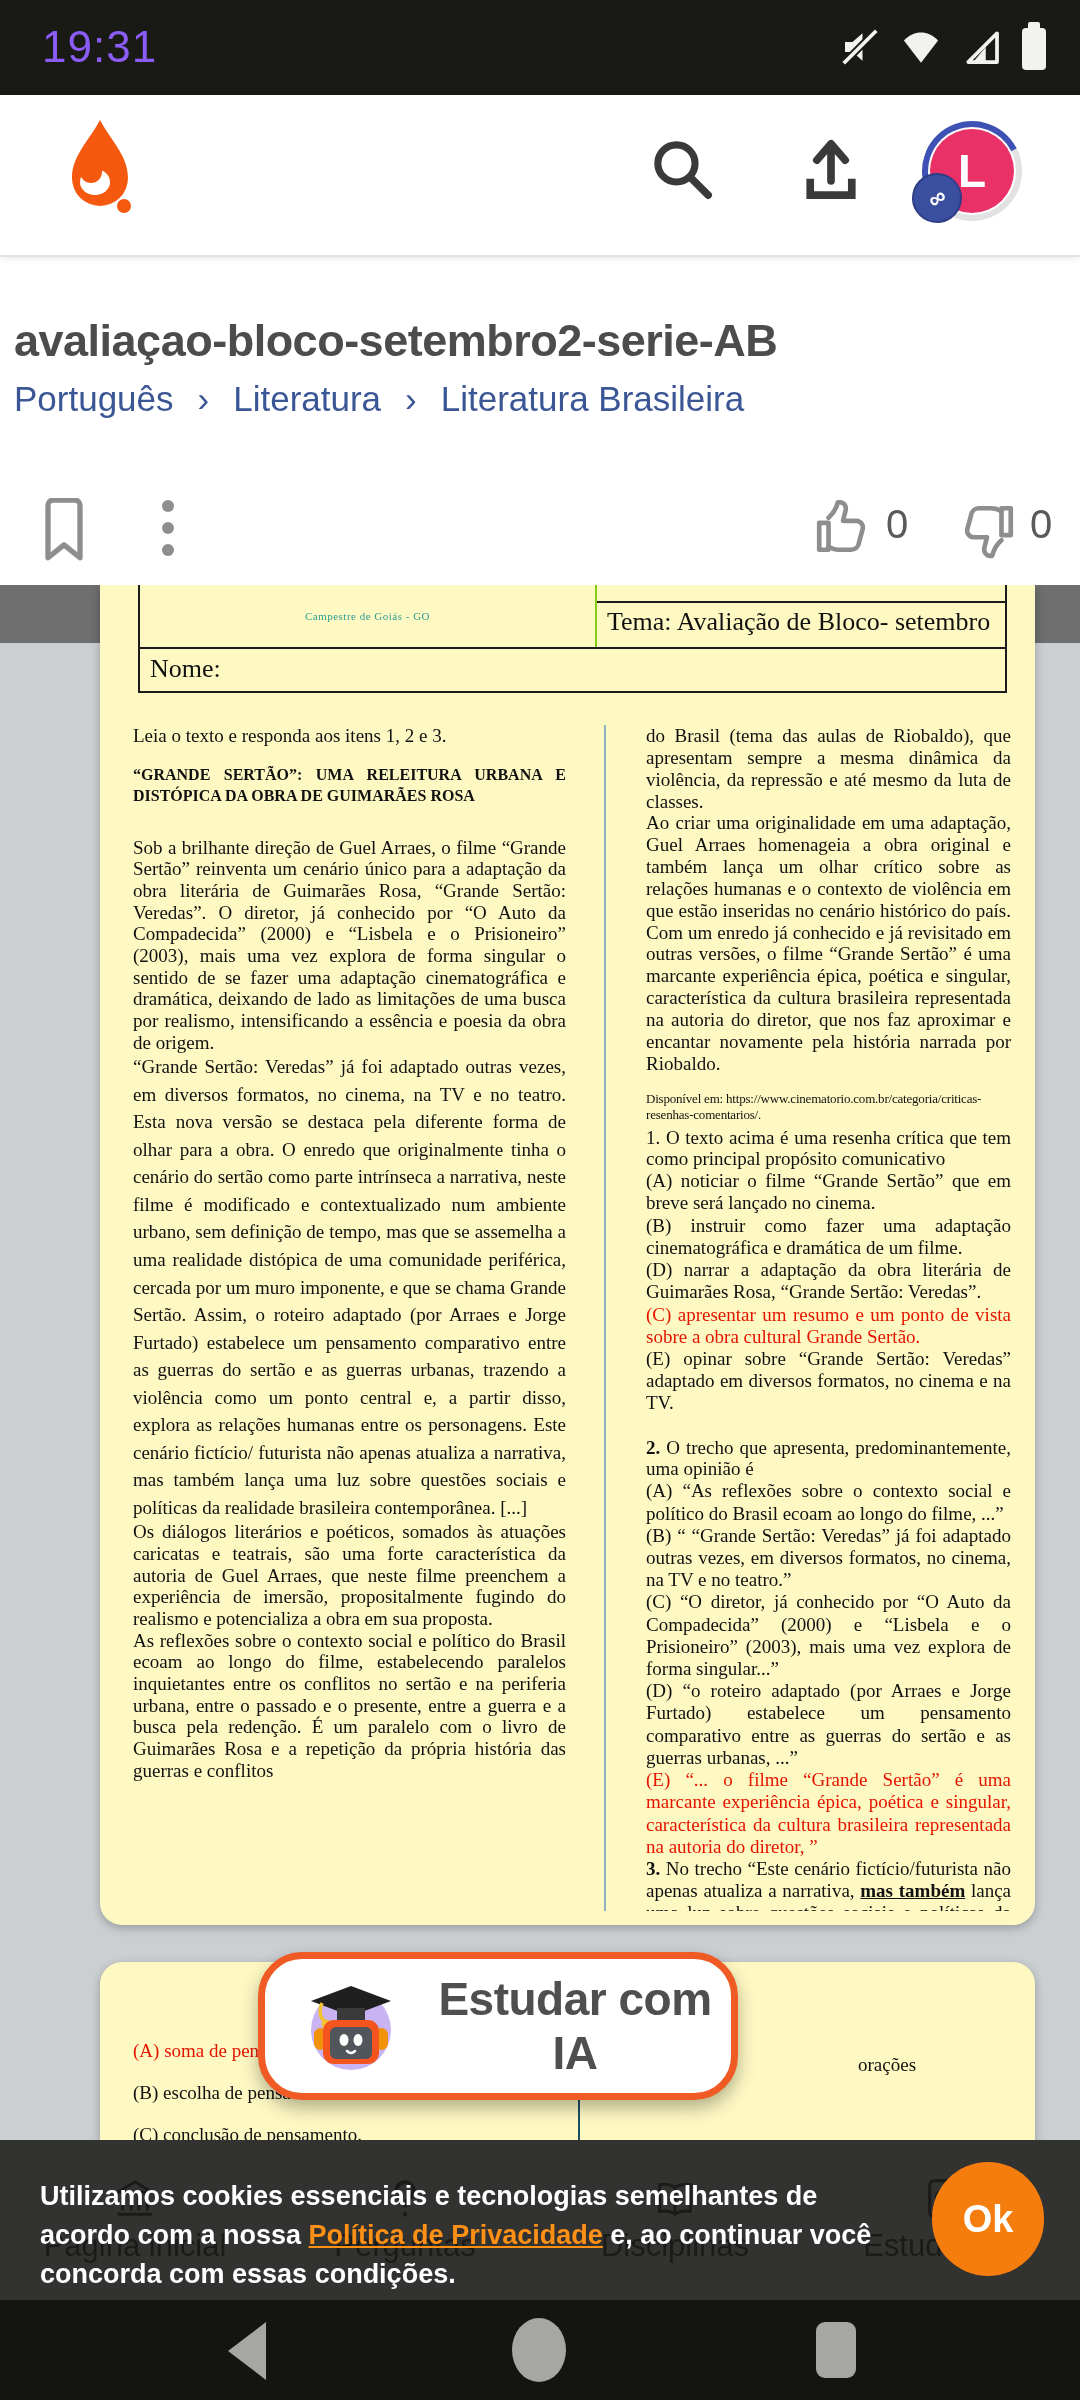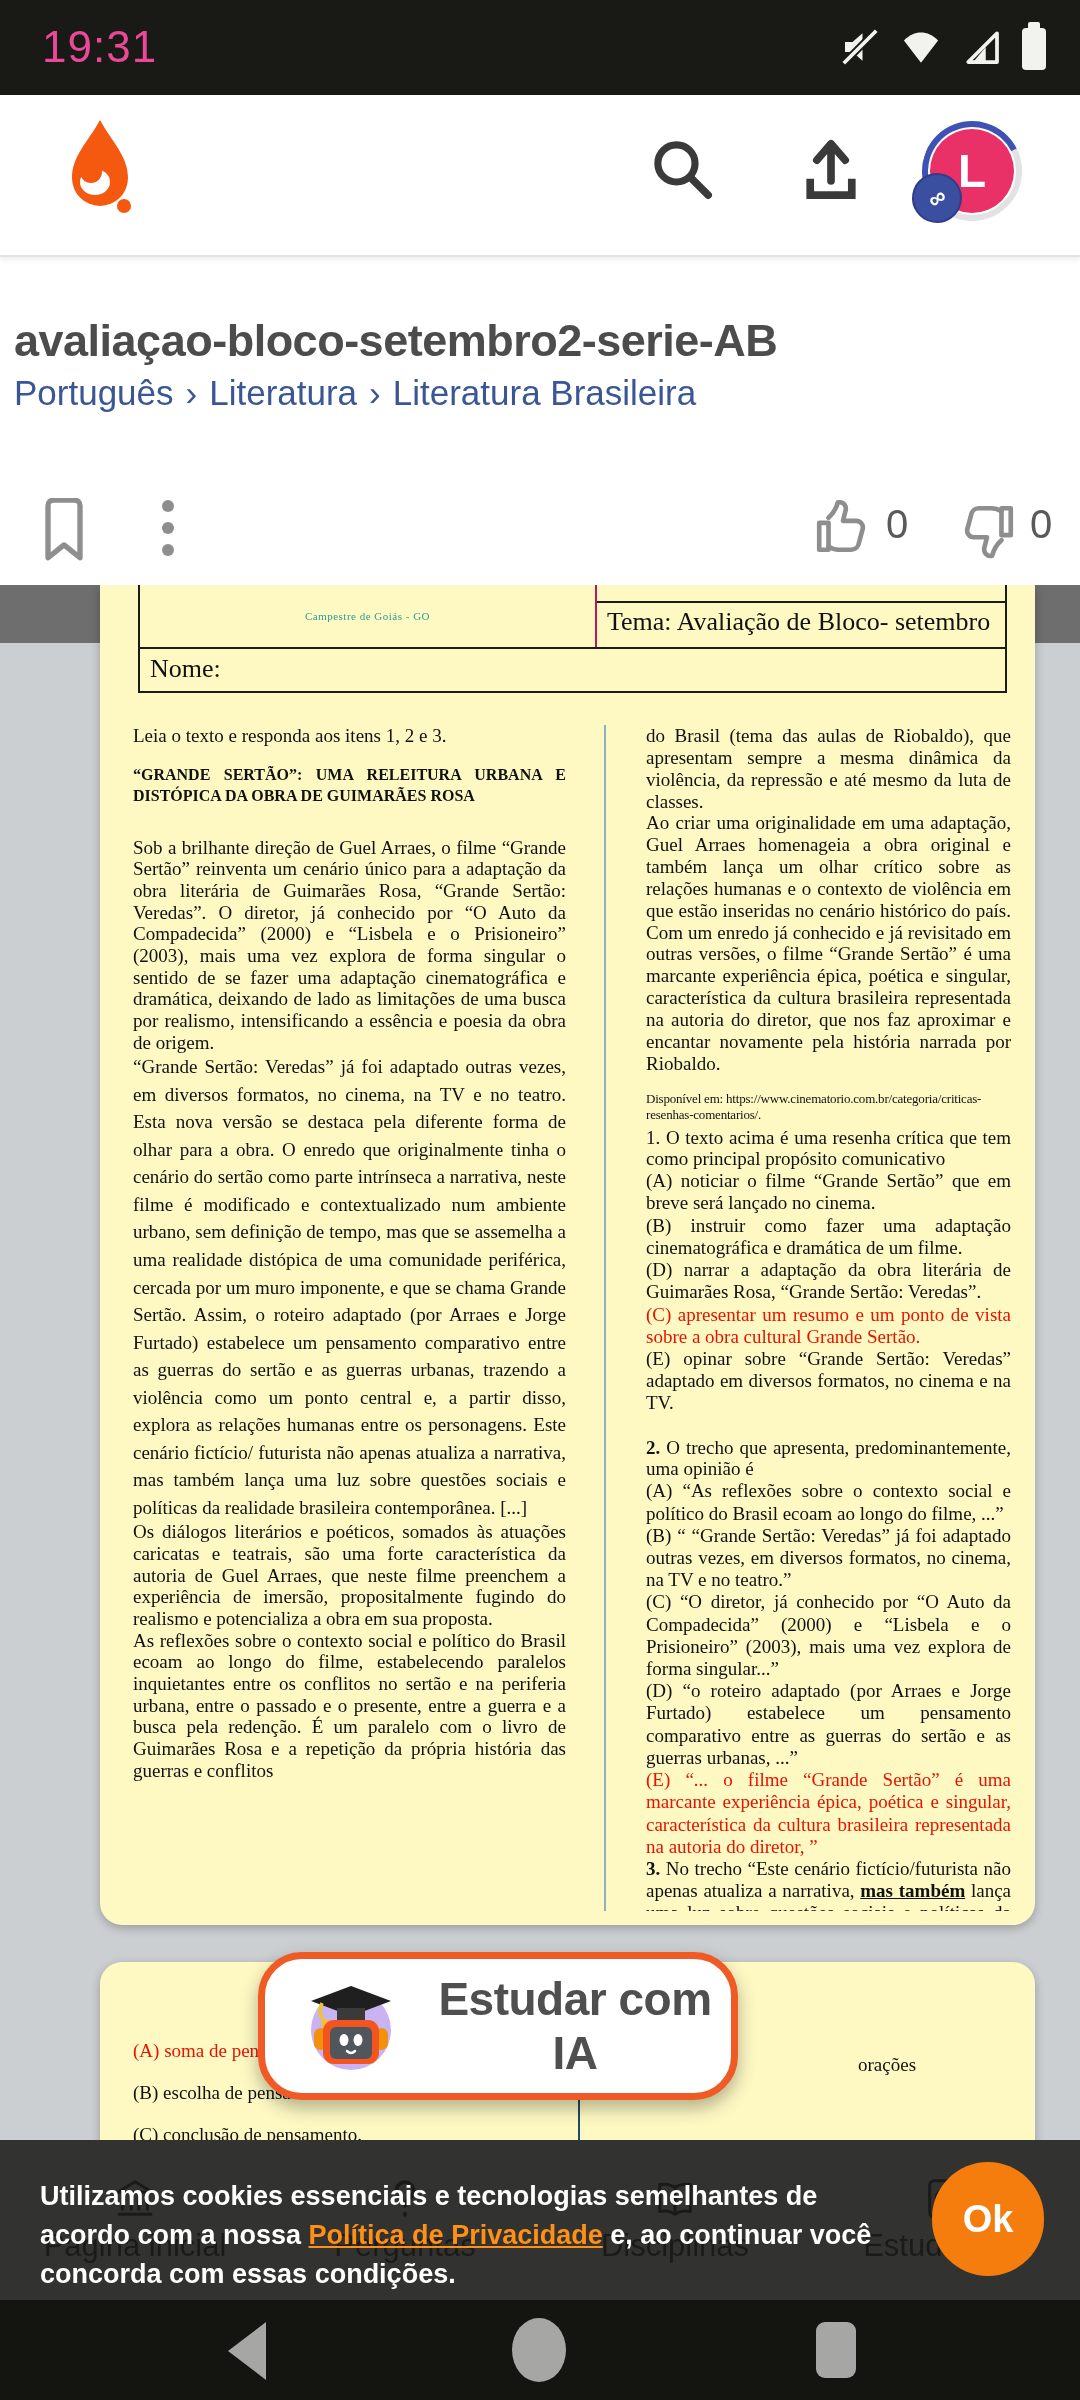--- a/index.html
+++ b/index.html
@@ -1,20 +1,20 @@
 <!DOCTYPE html>
 <html><head>
 <meta charset="utf-8">
 <style>
   html,body{margin:0;padding:0;background:#000;}
   .screen{position:relative;width:1080px;height:2400px;overflow:hidden;background:#ffffff;
           font-family:"Liberation Sans","DejaVu Sans",sans-serif;}
 
   
-  .status-bar{position:absolute;left:0;top:0;width:1080px;height:95px;background:#191916;color:#ec4899;}
+  .status-bar{position:absolute;left:0;top:0;width:1080px;height:95px;background:#191916;color:#8b5cf6;}
   .status-time{position:absolute;left:42px;top:22px;font-size:44px;font-weight:500;letter-spacing:1px;}
   .status-icons{position:absolute;right:34px;top:26px;display:flex;align-items:center;gap:20px;}
   .batt{width:24px;height:42px;background:#f2f2ef;border-radius:4px;position:relative;}
   .batt::before{content:"";position:absolute;left:6px;top:-6px;width:12px;height:6px;background:#f2f2ef;border-radius:2px 2px 0 0;}
 
   
   .app-header{position:absolute;left:0;top:95px;width:1080px;height:160px;background:#fff;
               border-bottom:2px solid #e3e3e3;box-shadow:0 2px 6px rgba(0,0,0,.08);z-index:6;}
   .brand{position:absolute;left:60px;top:14px;width:80px;height:120px;}
   .hdr-btn{position:absolute;top:40px;width:70px;height:70px;background:none;border:none;padding:0;cursor:pointer;}
@@ -25,21 +25,21 @@
           border-top-color:#3f51b5;border-left-color:#3f51b5;transform:rotate(18deg);}
   .avatar-inner{position:absolute;inset:2px;border-radius:50%;background:#e93067;display:flex;
           align-items:center;justify-content:center;color:#fff;font-size:46px;font-weight:700;}
   .avatar-badge{position:absolute;left:-16px;bottom:-8px;width:46px;height:46px;border-radius:50%;
           background:#3b4fa0;color:#fff;display:flex;align-items:center;justify-content:center;
           font-size:24px;font-weight:700;transform:rotate(-35deg);border:2px solid #2e3d85;}
 
   
   .title-sec{position:absolute;left:0;top:255px;width:1080px;height:215px;background:#fff;z-index:5;}
   .doc-title{position:absolute;left:14px;top:30px;font-size:45px;font-weight:700;color:#4c4c4c;letter-spacing:-0.5px;}
-  .breadcrumb{position:absolute;left:14px;top:118px;font-size:35px;color:#3a5694;display:flex;gap:12px;}
+  .breadcrumb{position:absolute;left:14px;top:124px;font-size:35px;color:#3a5694;display:flex;gap:24px;}
   .crumb{color:#3a5694;text-decoration:none;}
 
   
   .action-bar{position:absolute;left:0;top:470px;width:1080px;height:115px;background:#fff;z-index:5;}
   .icon-btn{background:none;border:none;padding:0;cursor:pointer;}
   .bm-btn{position:absolute;left:38px;top:28px;}
   .kebab{position:absolute;left:148px;top:30px;width:40px;height:62px;}
   .kebab span{display:block;width:12px;height:12px;border-radius:50%;background:#8e8e8e;margin:0 auto 10px;}
   .like-btn{position:absolute;left:812px;top:26px;} 
   .dislike-btn{position:absolute;left:956px;top:30px;}
@@ -53,21 +53,21 @@
   .page{position:absolute;left:100px;width:935px;background:#fef9c3;box-shadow:0 3px 10px rgba(0,0,0,.25);
         font-family:"Liberation Serif","DejaVu Serif",serif;color:#111;}
   .page1{top:0;height:1340px;border-radius:0 0 22px 22px;overflow:hidden;}
   .page2{top:1377px;height:438px;border-radius:22px 22px 0 0;overflow:hidden;}
 
   
   .tbl{position:absolute;left:38px;right:28px;top:0;border:2px solid #1c1c1c;border-top:none;}
   .tbl-top{display:flex;height:62px;border-bottom:2px solid #1c1c1c;}
   .cell-logo{width:455px;display:flex;align-items:center;justify-content:center;}
   .school{font-size:11px;color:#2e9d94;letter-spacing:.5px;}
-  .cell-right{flex:1;border-left:2px solid #be185d;display:flex;flex-direction:column;}
+  .cell-right{flex:1;border-left:2px solid #84cc16;display:flex;flex-direction:column;}
   .cell-sliver{height:16px;border-bottom:2px solid #1c1c1c;}
   .cell-tema{font-size:26px;padding:4px 10px;}
   .tbl-nome{height:42px;font-size:26px;padding:5px 10px;box-sizing:border-box;}
 
   
   .cols{position:absolute;left:33px;right:24px;top:140px;bottom:14px;display:flex;overflow:hidden;gap:26px;}
   .col-l{width:433px;padding-right:12px;}
   .col-div{width:2px;background:#8fb0c0;}
   .col-r{flex:1;padding-left:14px;}
   .col-l,.col-r{font-size:19px;text-align:justify;}

